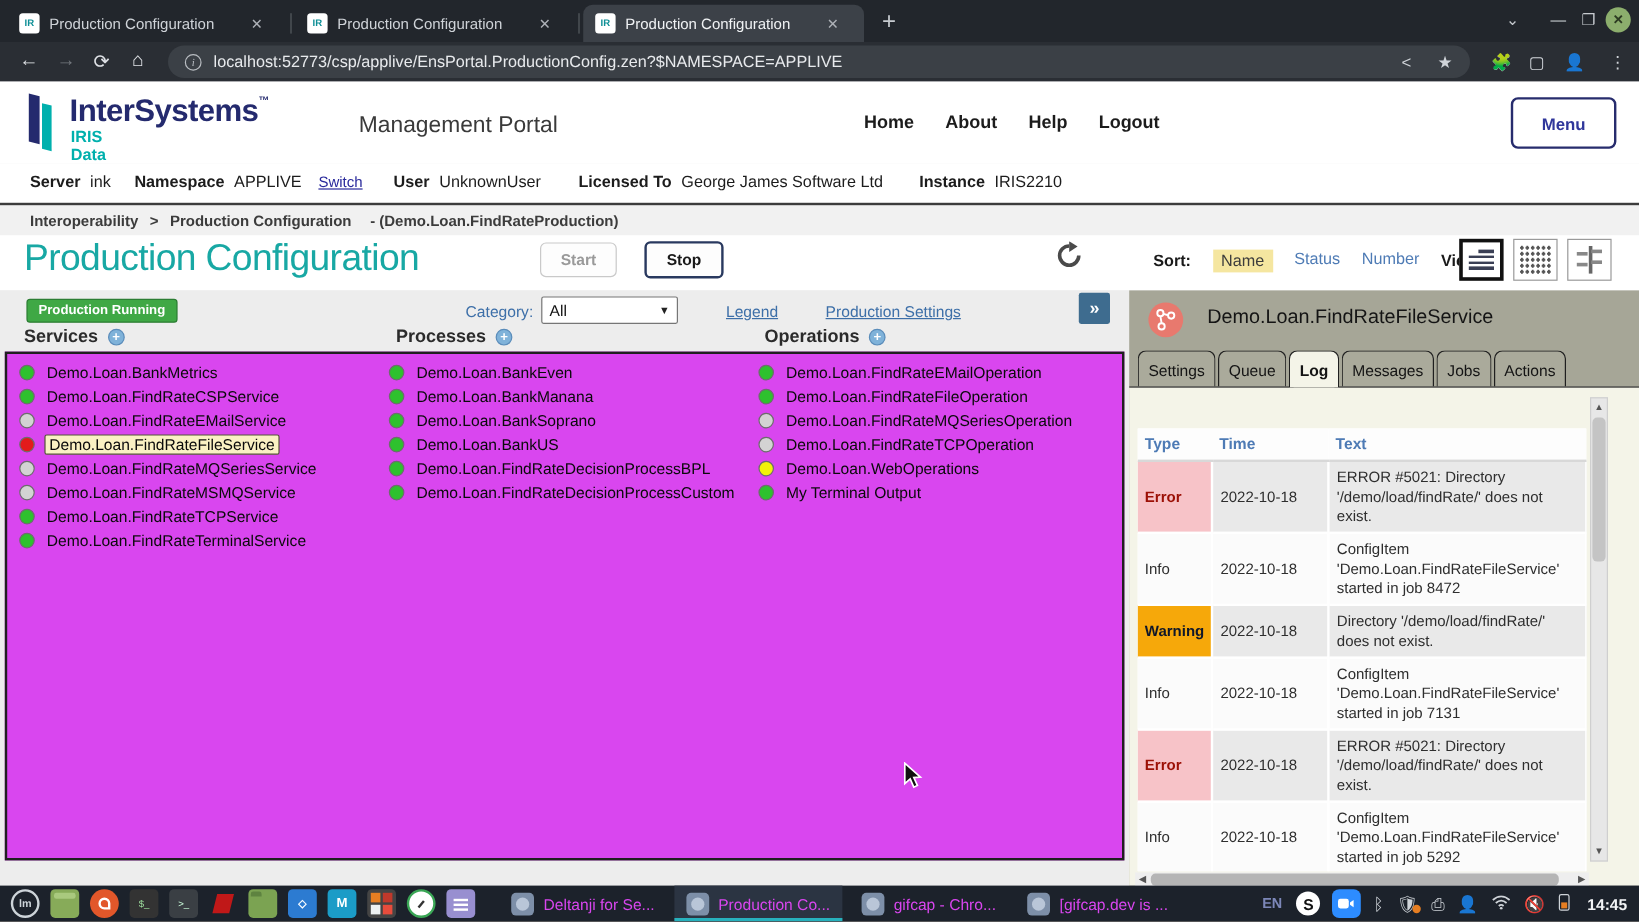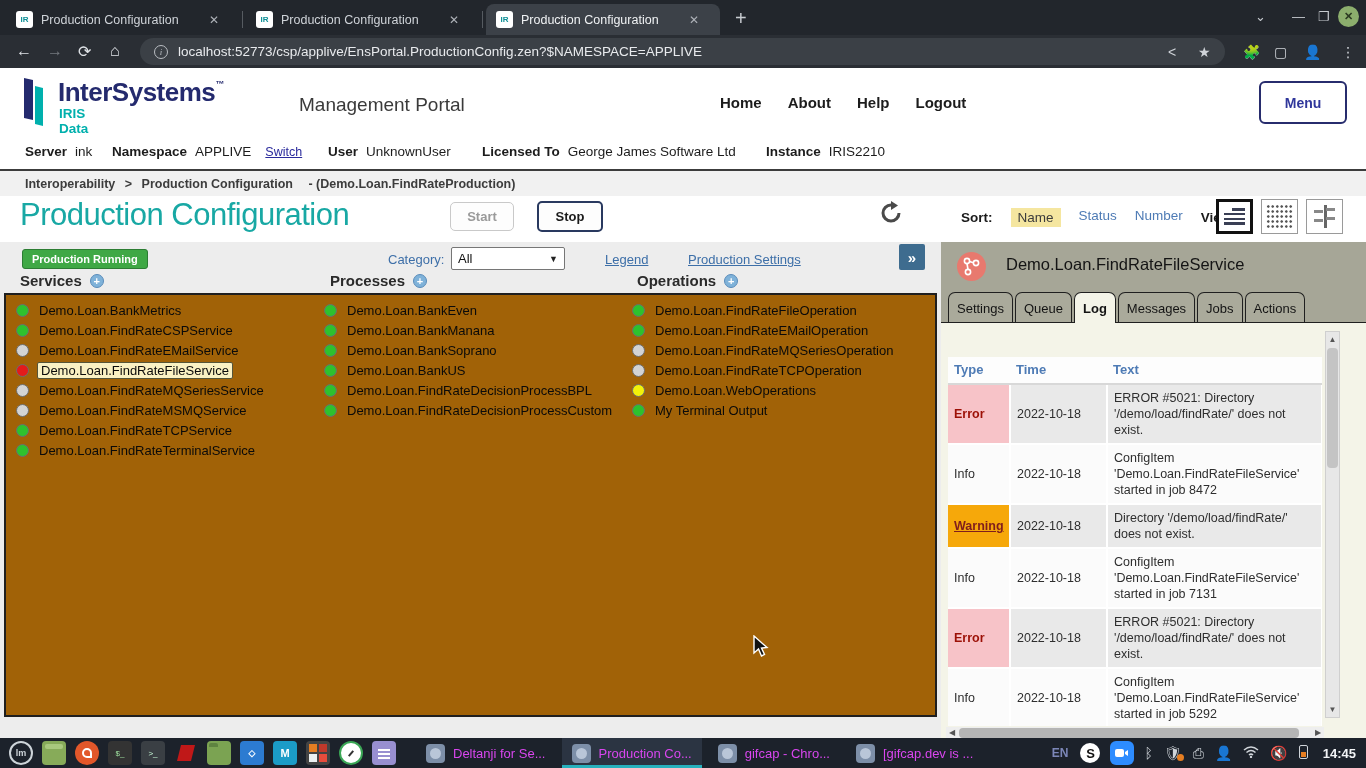--- a/index.html
+++ b/index.html
@@ -75,21 +75,21 @@
   
   .content { position:absolute; left:0; top:242px; width:941px; height:496px; background:#ededed; }
   .prod-badge { position:absolute; left:22px; top:7px; background:#3fa845; border:1px solid #2c7d33; border-radius:3px; color:#fff; font-size:11px; font-weight:bold; padding:3px 9px; }
   .cat-lbl { position:absolute; left:388px; top:10px; color:#3d6fa8; font-size:13px; }
   .cat-select { position:absolute; left:451px; top:5px; width:114px; height:23px; background:#fff; border:1px solid #767676; border-radius:2px; font-size:13px; color:#111; display:flex; align-items:center; padding-left:6px; }
   .cat-select .arr { position:absolute; right:6px; font-size:9px; color:#222; }
   .tb-link { position:absolute; top:10px; color:#3d6fa8; font-size:13px; }
   .expand-btn { position:absolute; left:899px; top:2px; width:26px; height:26px; background:#3e6c8f; color:#fff; font-size:15px; font-weight:bold; display:flex; align-items:center; justify-content:center; border-radius:2px; }
   .col-hdr { position:absolute; top:30px; font-size:15px; font-weight:bold; color:#2b2b2b; }
   .plus-ico { display:inline-block; width:14px; height:14px; margin-left:8px; background:#7fb2d9; border:1px solid #5a8cba; border-radius:50%; color:#fff; font-size:11px; line-height:12px; text-align:center; font-weight:bold; vertical-align:1px; }
-  .items-box { position:absolute; left:4px; top:51px; width:933px; height:424px; background:#a16207; border:2px solid #1f1f1f; }
+  .items-box { position:absolute; left:4px; top:51px; width:933px; height:424px; background:#d946ef; border:2px solid #1f1f1f; }
   .item-col { position:absolute; top:5px; }
   .item-row { display:flex; align-items:center; height:20px; }
   .st-circle { width:13px; height:13px; border-radius:50%; border:1px solid #6d6d6d; flex:0 0 auto; }
   .item-name { margin-left:10px; font-size:13px; color:#0a0a0a; white-space:nowrap; }
   .item-name.selected { background:#faf1c3; border:1px solid #55553a; border-radius:2px; padding:0 3px; margin-left:8px; }
 
   
   .panel { position:absolute; left:941px; top:242px; width:425px; height:496px; background:#a6a697; }
   .panel-icon { position:absolute; left:16px; top:10px; width:29px; height:29px; border-radius:50%; background:#e8796e; }
   .panel-title { position:absolute; left:65px; top:13px; font-size:16.5px; color:#141414; }
@@ -104,21 +104,21 @@
   .page-refresh span { position:absolute; left:-2px; top:0px; color:#1e8a1e; font-size:12px; font-weight:bold; }
   .event-log-link { position:absolute; right:30px; top:6px; color:#4e7bb5; }
   .boxarrow { display:inline-block; width:11px; height:11px; border:1.5px solid #4e7bb5; font-size:8px; line-height:10px; text-align:center; color:#4e7bb5; vertical-align:-1px; margin-left:4px; font-weight:bold; }
   .log-viewport { position:absolute; left:7px; top:34px; width:374px; height:369px; overflow:hidden; background:#fff; }
   table.log { border-collapse:collapse; width:374px; table-layout:fixed; font-size:12.5px; color:#2e2e2e; }
   table.log th { color:#4e7bb5; text-align:left; font-size:13px; padding:5px 6px 6px 6px; background:#fdfdfd; border-bottom:2px solid #d8d8d8; }
   table.log td { padding:5px 6px; vertical-align:middle; border-right:2px solid #fff; border-bottom:2px solid #fff; line-height:1.28; }
   tr.alt td { background:#e9e9e9; }
   tr.plain td { background:#fbfbfb; }
   td.t-error { background:#f7c3c8 !important; color:#9c1006; font-weight:bold; }
-  td.t-warning { background:#f6a80a !important; color:#7f1d1d; font-weight:bold;text-decoration:underline; }
+  td.t-warning { background:#f6a80a !important; color:#0f172a; font-weight:bold; }
   .col-type { width:62px; } .col-time { width:97px; } .col-text { width:215px; }
 
   .vscroll { position:absolute; left:384px; top:8px; width:15px; height:387px; background:#e7e7e7; border:1px solid #cfcfcf; }
   .vscroll .arr { position:absolute; left:0; width:13px; height:13px; color:#555; font-size:8px; text-align:center; line-height:13px; }
   .vscroll .thumb { position:absolute; left:1px; top:16px; width:11px; height:120px; background:#c4c4c4; border-radius:4px; }
   .hscroll { position:absolute; left:5px; top:404px; width:378px; height:12px; background:#eee; }
   .hscroll .arr { position:absolute; top:0; width:12px; height:12px; color:#555; font-size:8px; text-align:center; line-height:12px; }
   .hscroll .thumb { position:absolute; left:13px; top:1px; width:340px; height:10px; background:#b5b5b5; border-radius:4px; }
 
   
@@ -340,25 +340,25 @@
             <span class="item-name">Demo.Loan.FindRateDecisionProcessBPL</span>
           </div>
           <div class="item-row">
             <span class="st-circle" style="background: rgb(46, 193, 46);"></span>
             <span class="item-name">Demo.Loan.FindRateDecisionProcessCustom</span>
           </div>
         </div>
       <div class="item-col" style="left:626px;" id="col-operations">
           <div class="item-row">
             <span class="st-circle" style="background: rgb(46, 193, 46);"></span>
+            <span class="item-name">Demo.Loan.FindRateEMailOperation</span>
+          </div>
+          <div class="item-row">
+            <span class="st-circle" style="background: rgb(46, 193, 46);"></span>
             <span class="item-name">Demo.Loan.FindRateFileOperation</span>
-          </div>
-          <div class="item-row">
-            <span class="st-circle" style="background: rgb(46, 193, 46);"></span>
-            <span class="item-name">Demo.Loan.FindRateEMailOperation</span>
           </div>
           <div class="item-row">
             <span class="st-circle" style="background: rgb(211, 211, 211);"></span>
             <span class="item-name">Demo.Loan.FindRateMQSeriesOperation</span>
           </div>
           <div class="item-row">
             <span class="st-circle" style="background: rgb(211, 211, 211);"></span>
             <span class="item-name">Demo.Loan.FindRateTCPOperation</span>
           </div>
           <div class="item-row">

